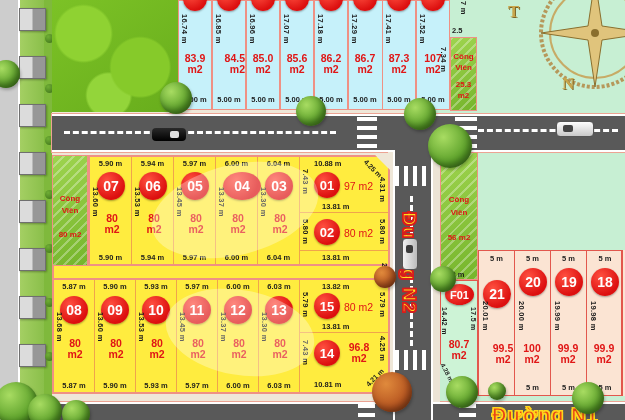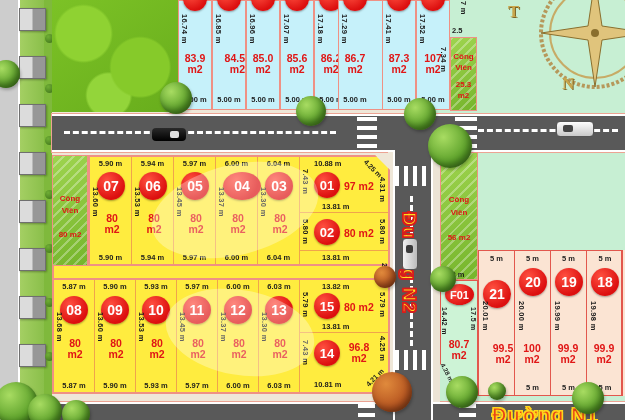--- a/index.html
+++ b/index.html
@@ -3,21 +3,21 @@
 <meta charset="utf-8">
 <style>
   html,body{margin:0;padding:0;background:#dfeee0;}
   .canvas{position:relative;width:625px;height:420px;overflow:hidden;
     font-family:"Liberation Sans","DejaVu Sans",sans-serif;background:#efe7d8;}
   .abs{position:absolute;}
   .dim{position:absolute;font-size:7.5px;font-weight:bold;color:#1c1c1c;white-space:nowrap;}
   .vdim{position:absolute;writing-mode:vertical-rl;font-size:7.5px;font-weight:bold;color:#1c1c1c;white-space:nowrap;letter-spacing:.3px;}
   .diag{position:absolute;font-size:7px;font-weight:bold;color:#1c1c1c;white-space:nowrap;}
   .area{position:absolute;color:#e01616;font-weight:bold;font-size:10.5px;line-height:11px;text-align:center;}
-  .area1{position:absolute;color:#e01616;font-weight:bold;font-size:10.5px;white-space:nowrap;}
+  .area1{position:absolute;color:#e01616;font-weight:normal;font-size:10.5px;white-space:nowrap;}
   .badge{position:absolute;background:radial-gradient(circle at 35% 30%,#ff5040,#dc0f0f 70%);color:#fff;border-radius:50%;
     display:flex;align-items:center;justify-content:center;font-weight:bold;box-shadow:0 1px 2px rgba(0,0,0,.35);}
   .lotc{position:absolute;top:0;height:110px;background:#c6f1fa;border:1px solid #ef9184;box-sizing:border-box;}
   .blk{position:absolute;background:#ffec3f;border:2px solid #ef9184;box-sizing:border-box;}
   .blk-pink{position:absolute;background:#fbe4d3;border:1.5px solid #e2574d;box-sizing:border-box;}
   .lot{position:absolute;top:0;bottom:0;border-right:1px solid #f0a44c;box-sizing:border-box;}
   .lote{position:absolute;top:0;bottom:0;border-right:1px solid #e2574d;box-sizing:border-box;}
   .hdiv{position:absolute;left:0;right:0;height:1px;background:#f0a44c;}
   .park{position:absolute;background:repeating-linear-gradient(135deg,rgba(255,255,255,.3) 0 2px,rgba(255,255,255,0) 2px 7px),linear-gradient(160deg,#9ed44e,#76b52c);
     border:1px solid #ef9184;box-sizing:border-box;}
@@ -111,21 +111,21 @@
     </div>
     <div class="lotc" style="left:136px;width:34px;">
       <div class="badge" style="left:4px;top:-14px;width:24px;height:24px;"></div>
       <div class="vdim" style="left:1px;top:13px;">17.18 m</div>
       <div class="area" style="left:0;top:52px;width:32px;">
           <div>86.2</div>
           <div>m2</div>
         </div>
       <div class="dim" style="left:0;top:94px;width:32px;text-align:center;">5.00 m</div>
     </div>
-    <div class="lotc" style="left:160px;width:54px;">
+    <div class="lotc" style="left:170px;width:54px;">
       <div class="badge" style="left:4px;top:-14px;width:24px;height:24px;"></div>
       <div class="vdim" style="left:1px;top:13px;">17.29 m</div>
       <div class="area" style="left:0;top:52px;width:32px;">
           <div>86.7</div>
           <div>m2</div>
         </div>
       <div class="dim" style="left:0;top:94px;width:32px;text-align:center;">5.00 m</div>
     </div>
     <div class="lotc" style="left:204px;width:34px;">
       <div class="badge" style="left:4px;top:-14px;width:24px;height:24px;"></div>

